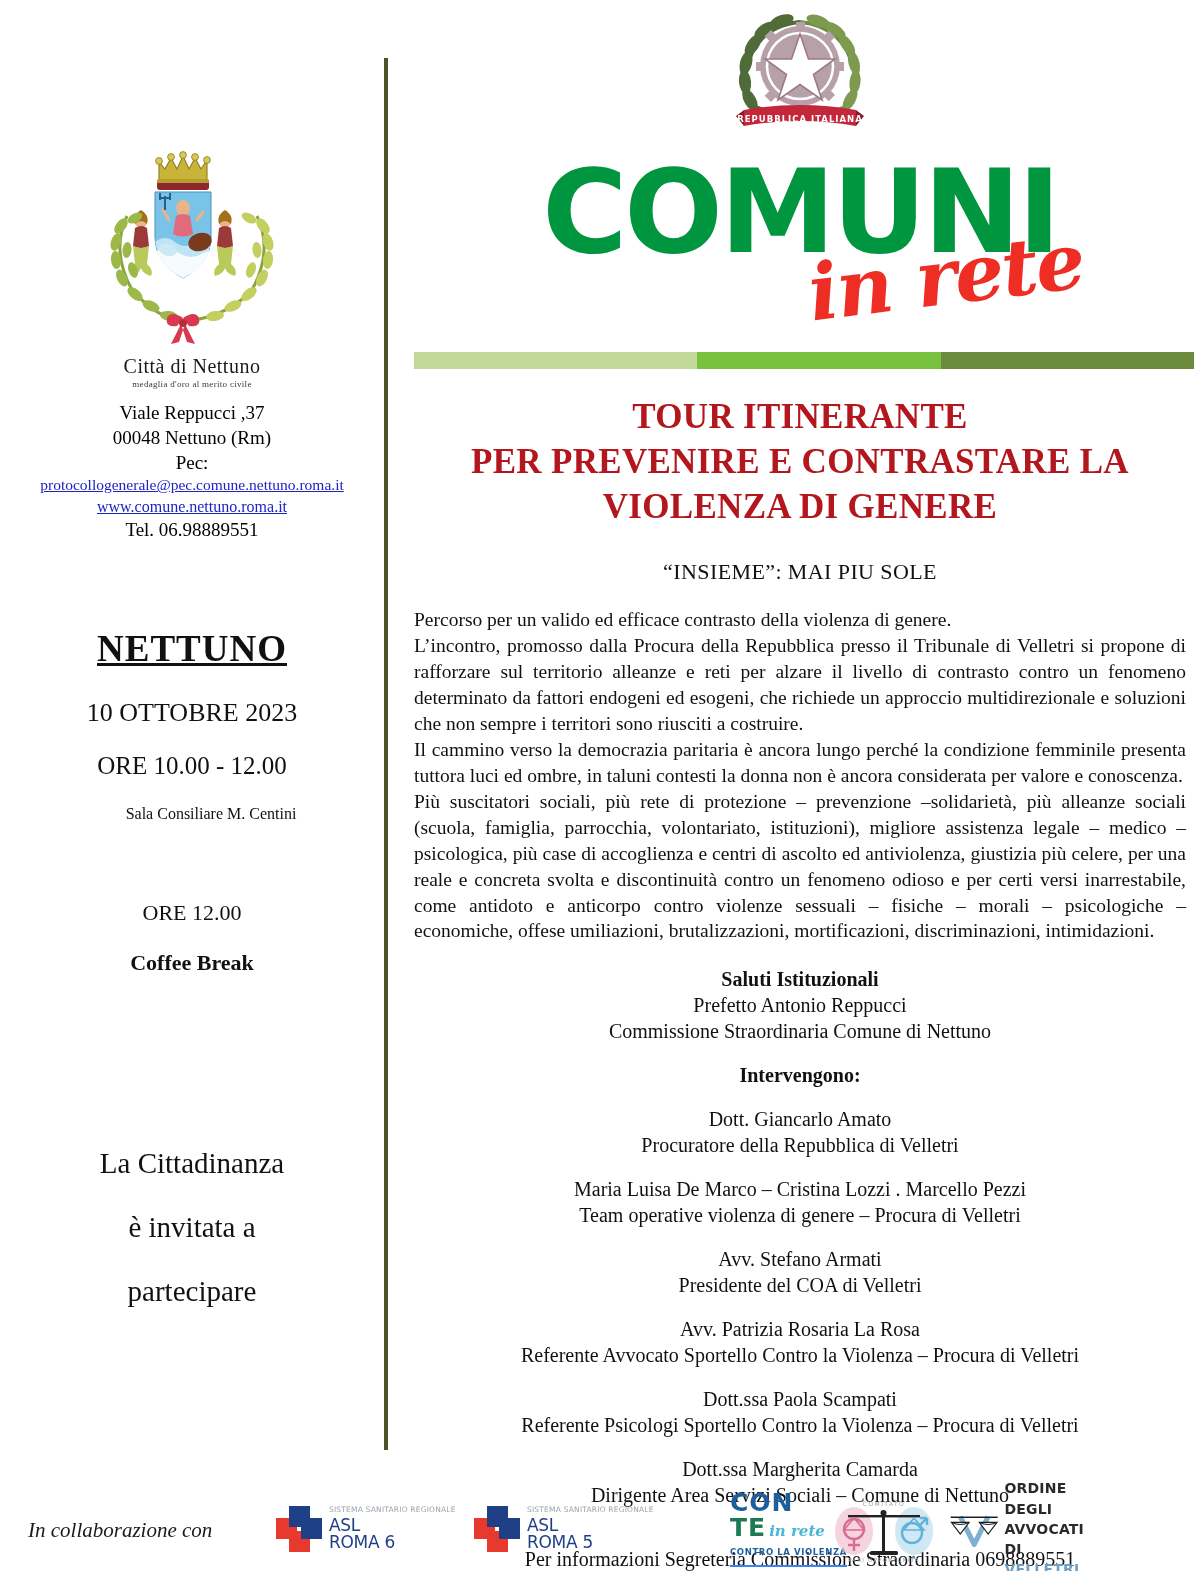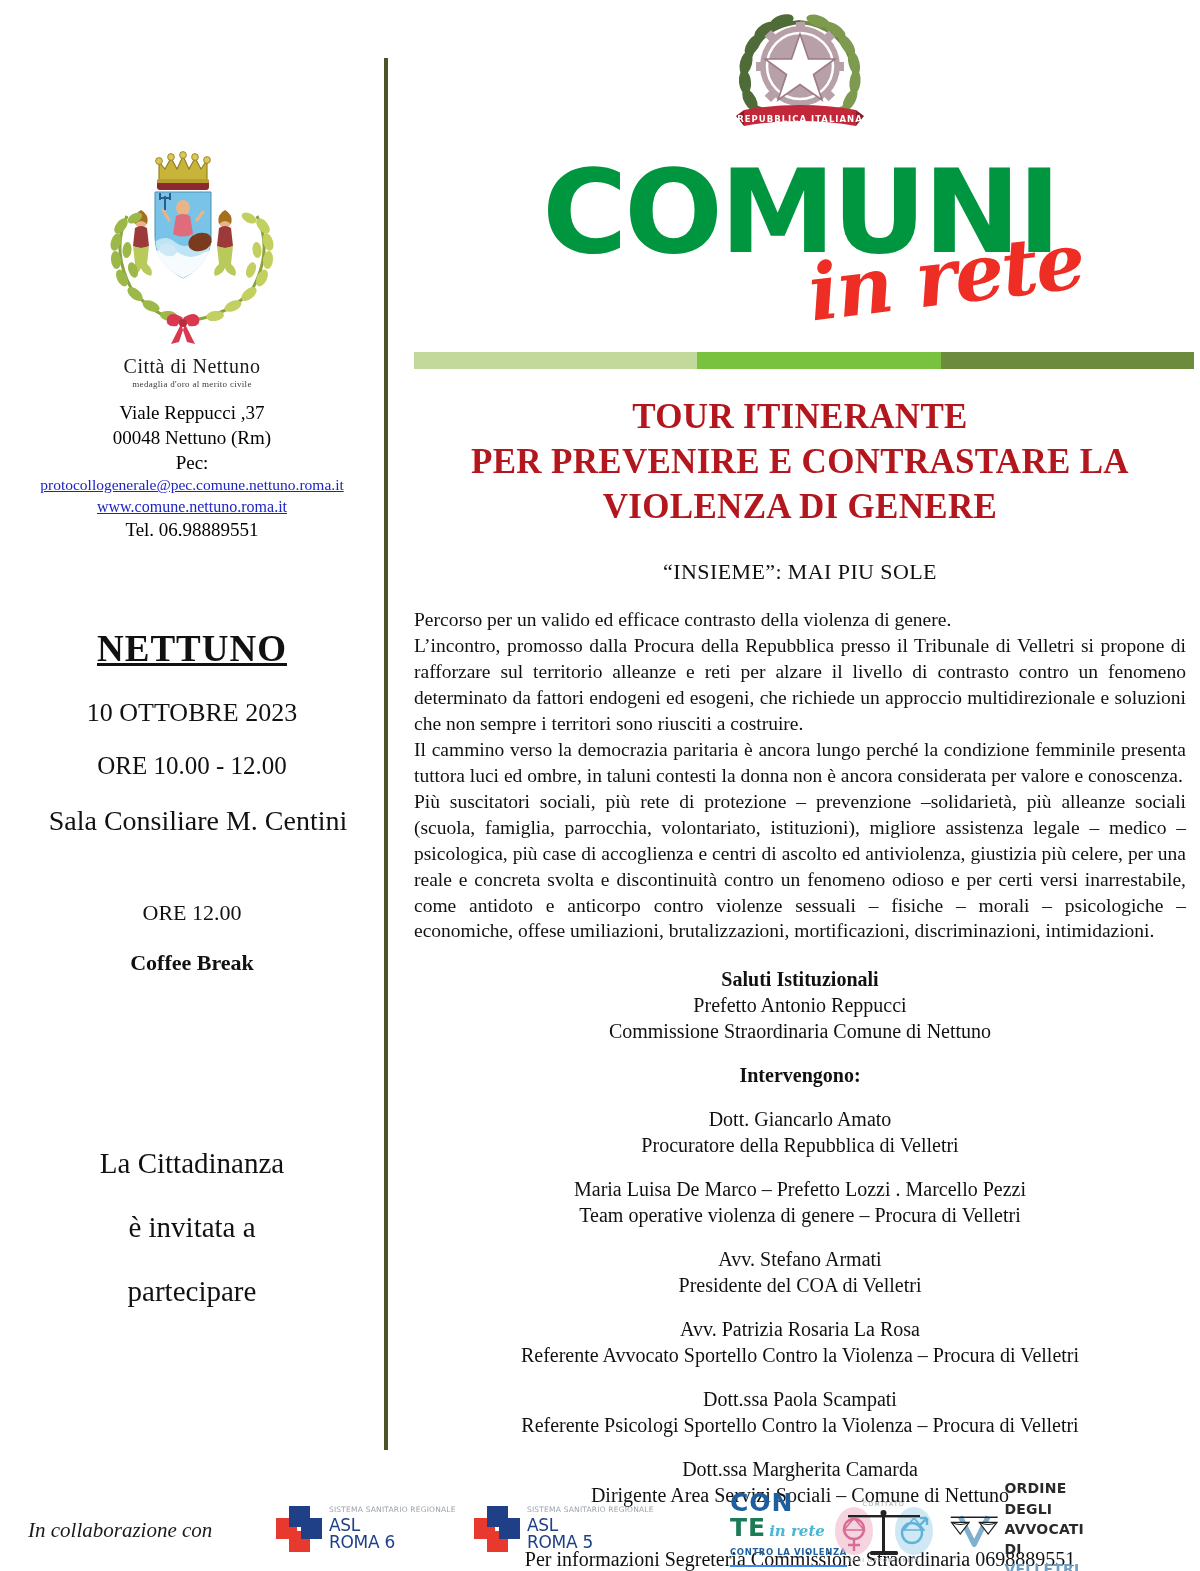--- a/index.html
+++ b/index.html
@@ -92,22 +92,22 @@
     left: 0; top: 698px; width: 384px;
     font-size: 26px;
   }
   .ev-time {
     position: absolute;
     left: 0; top: 752px; width: 384px;
     font-size: 25px;
   }
   .ev-place {
     position: absolute;
-    left: 4px; top: 805px; width: 388px;
-    font-size: 28px;
+    left: 17px; top: 805px; width: 388px;
+    font-size: 16px;
   }
   .ev-time2 {
     position: absolute;
     left: 0; top: 900px; width: 384px;
     font-size: 22px;
   }
   .ev-break {
     position: absolute;
     left: 0; top: 950px; width: 384px;
     font-size: 22px;
@@ -493,21 +493,21 @@
 
     <div class="block">
       <div class="hdr">Intervengono:</div>
     </div>
 
     <div class="block">
       <div class="name">Dott. Giancarlo Amato</div>
       <div class="role">Procuratore della Repubblica di Velletri</div>
     </div>
     <div class="block">
-      <div class="name">Maria Luisa De Marco – Prefetto Lozzi . Marcello Pezzi</div>
+      <div class="name">Maria Luisa De Marco – Cristina Lozzi . Marcello Pezzi</div>
       <div class="role">Team operative violenza di genere – Procura di Velletri</div>
     </div>
     <div class="block">
       <div class="name">Avv. Stefano Armati</div>
       <div class="role">Presidente del COA di Velletri</div>
     </div>
     <div class="block">
       <div class="name">Avv. Patrizia Rosaria La Rosa</div>
       <div class="role">Referente Avvocato Sportello Contro la Violenza – Procura di Velletri</div>
     </div>

